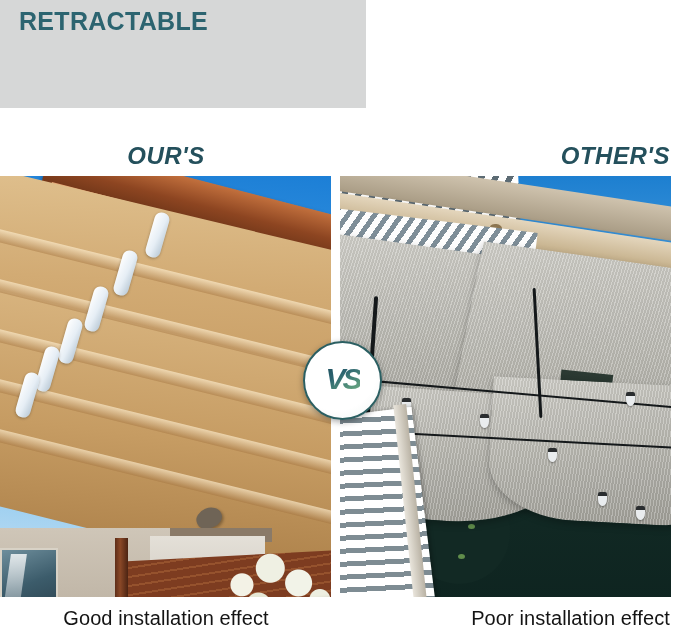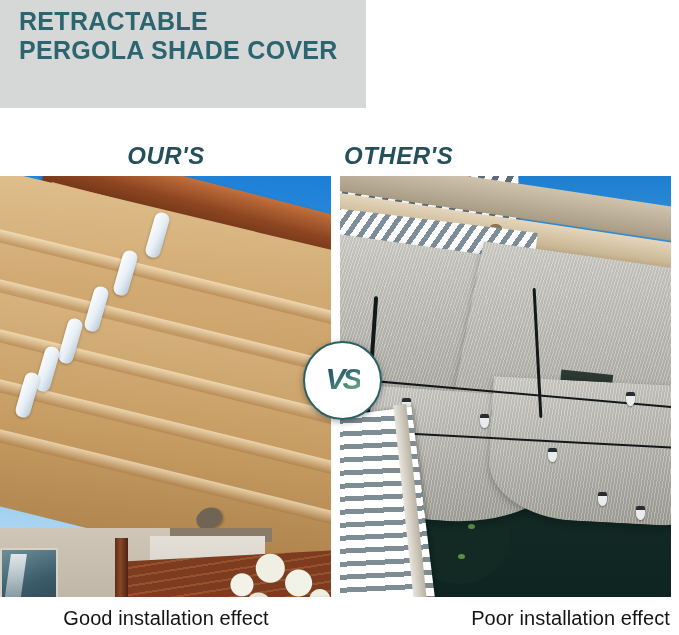--- a/index.html
+++ b/index.html
@@ -48,21 +48,21 @@
   .col-label {
     position: absolute;
     top: 142px;
     font-size: 24px;
     font-weight: bold;
     font-style: italic;
     color: #24505c;
     letter-spacing: 0.5px;
   }
   .col-label.left  { left: 0;    width: 332px; text-align: center; }
-  .col-label.right { left: 344px; width: 326px; text-align: left; }
+  .col-label.right { left: 344px; width: 326px; text-align: right; }
 
   
   .photo {
     position: absolute;
     top: 176px;
     width: 331px;
     height: 421px;
     overflow: hidden;
     background: #9aa3ab;
   }
@@ -354,21 +354,20 @@
     letter-spacing: 0.1px;
   }
   .caption.left  { left: 0;    width: 332px; text-align: center; }
   .caption.right { left: 344px; width: 326px; text-align: right; }
 </style>
 </head>
 <body>
 
 <div class="banner">
   <div class="banner-title">RETRACTABLE</div>
-  <div class="banner-title">PERGOLA SHADE COVER</div>
 </div>
 
 <div class="col-label left">OUR'S</div>
 <div class="col-label right">OTHER'S</div>
 
 <div class="photo left">
   <div class="photo-inner">
     <div class="sky-l"></div>
 
     <div class="beam-l"></div>

